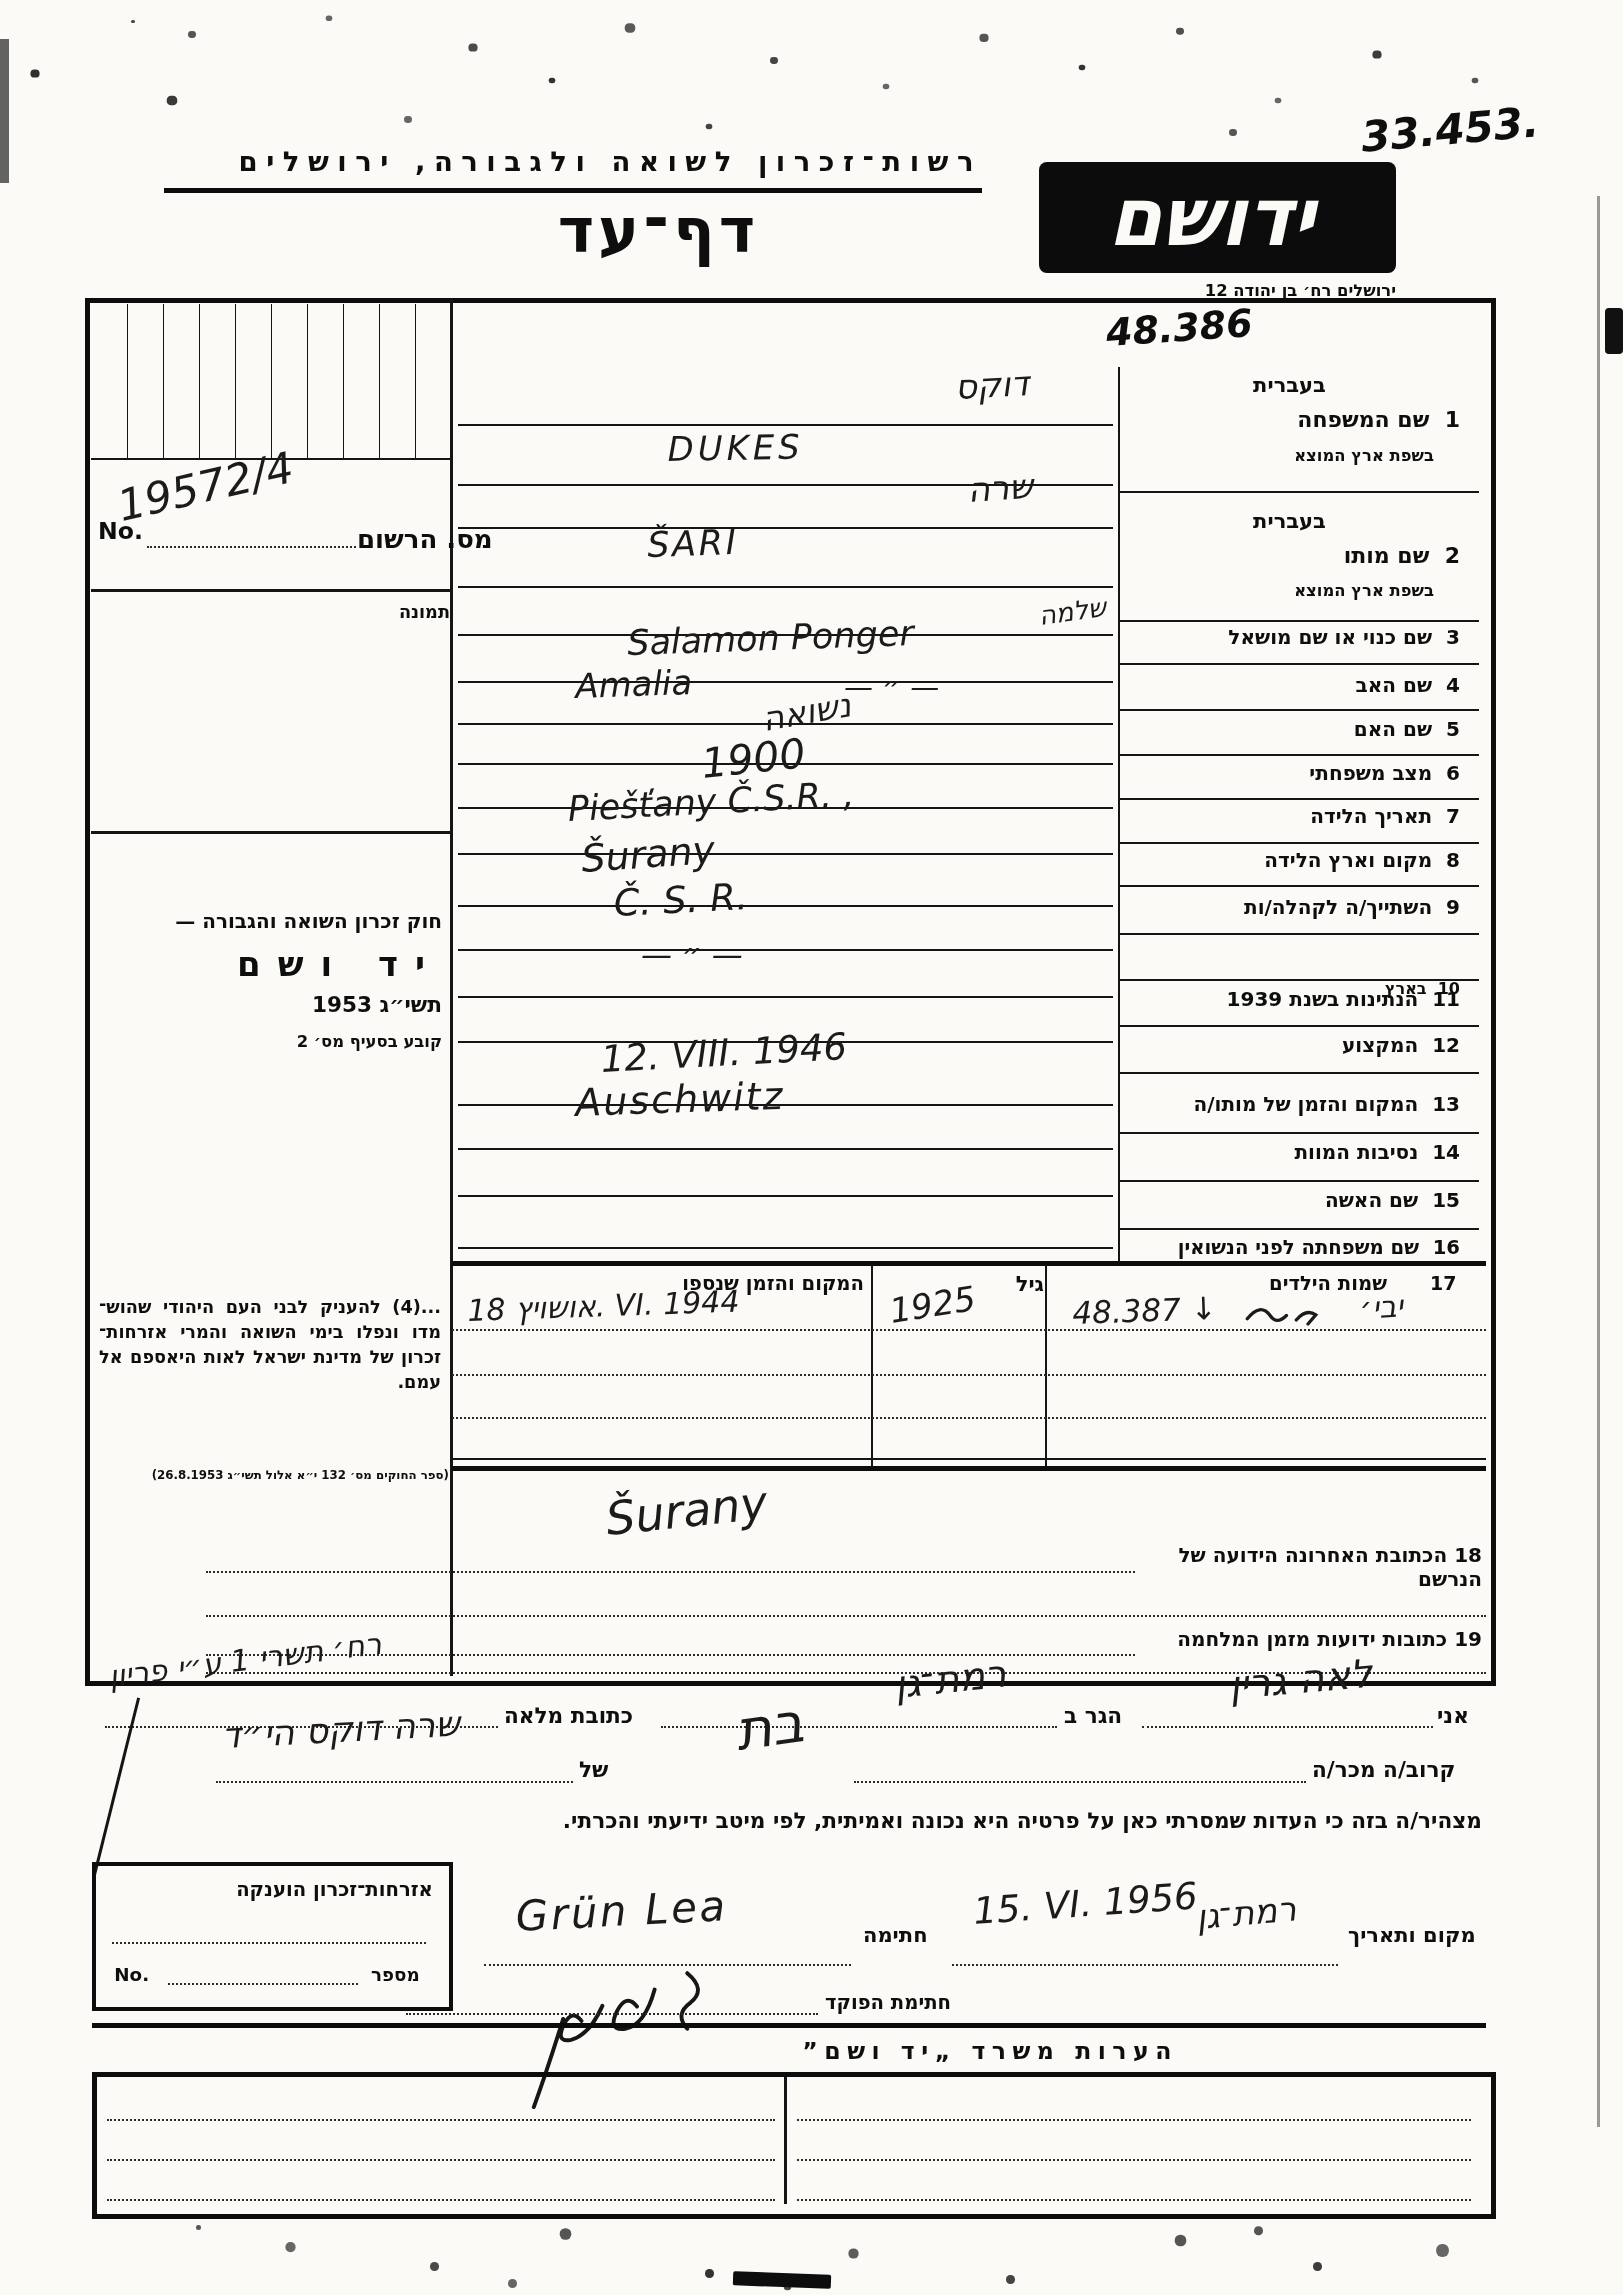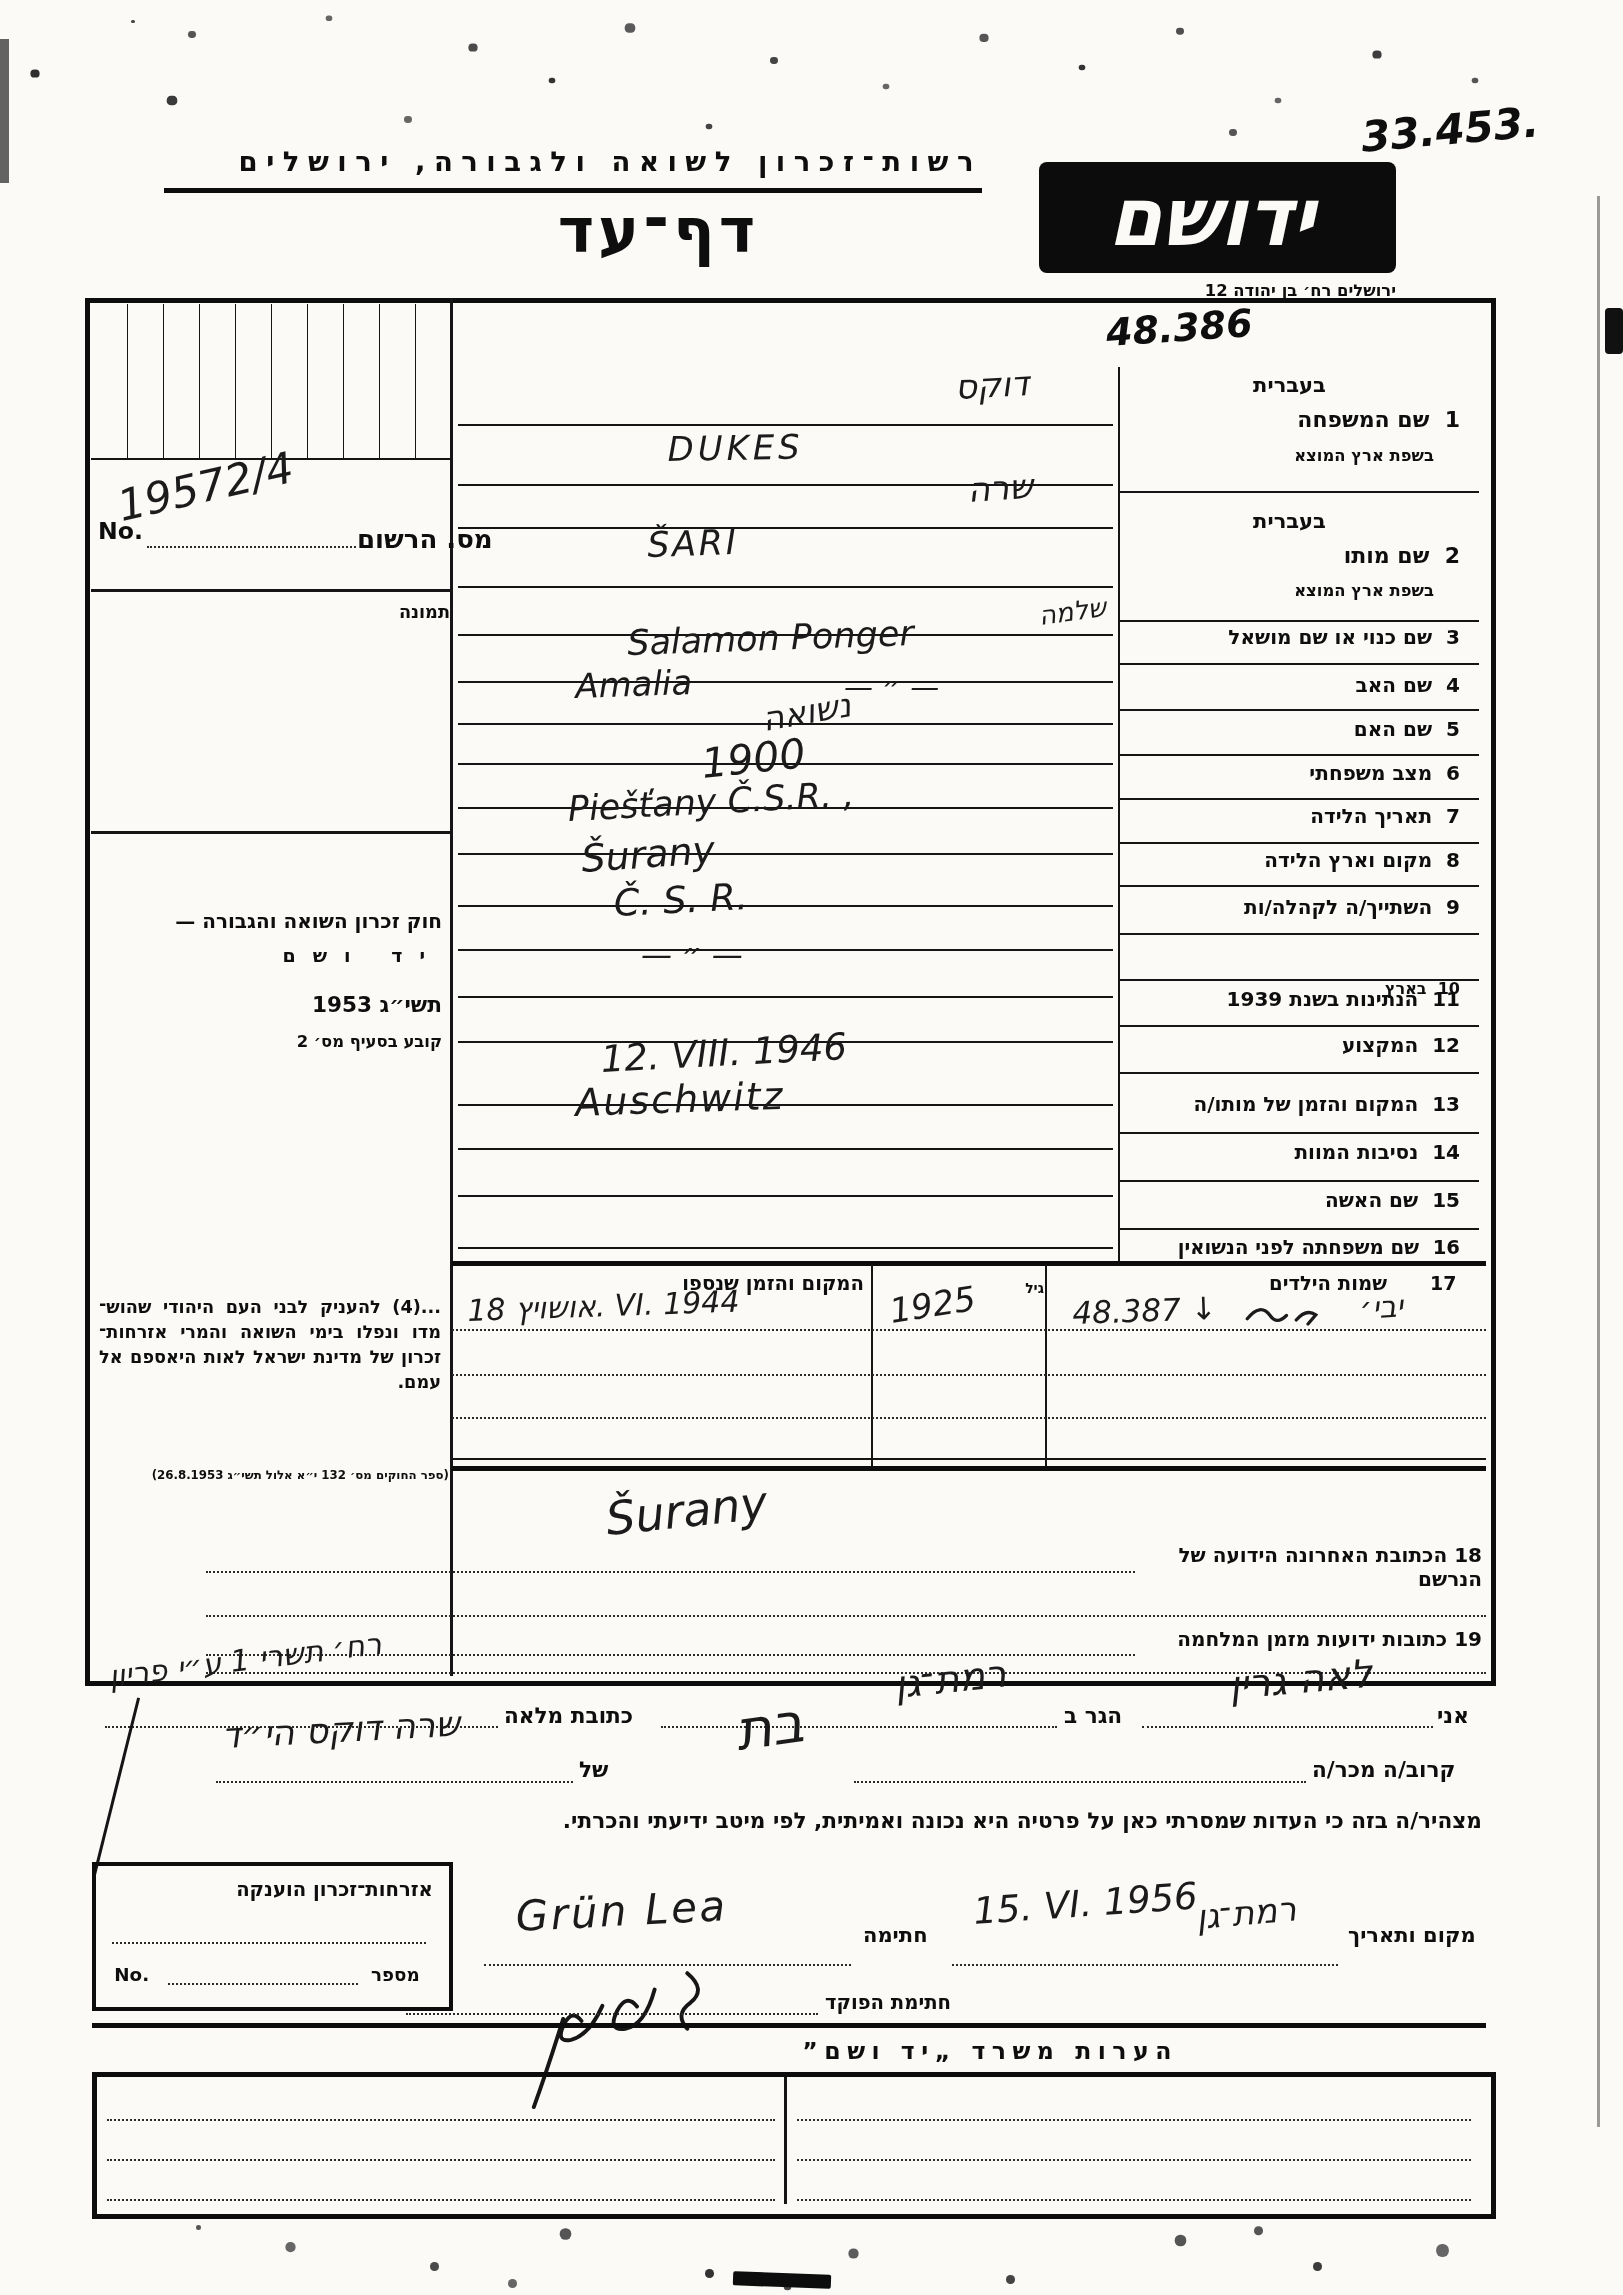--- a/index.html
+++ b/index.html
@@ -70,21 +70,21 @@
   <div class="ab b" style="left:98px;top:517px;font-size:23.6px;direction:ltr;">No.</div>
   <div class="ab dt" style="left:147px;top:520px;width:209px;height:26px;"></div>
   <div class="ab b" style="left:357px;top:524px;font-size:26px;">מס. הרשום</div>
   <div class="ab hw hwl" style="left:124px;top:481px;font-size:43px;transform:rotate(-13deg);">19572/4</div>
   <div class="ab ln" style="left:91px;top:569px;width:359px;height:19.6px;border-bottom-width:3.3px;"></div>
 
   <div class="ab b ctr" style="left:91px;top:602px;width:359px;font-size:17.7px;">תמונה</div>
   <div class="ab ln" style="left:91px;top:818px;width:359px;height:13px;border-bottom-width:3.3px;"></div>
 
   <div class="ab b ctr" style="left:98px;top:909px;width:344px;font-size:20px;">חוק זכרון השואה והגבורה —</div>
-  <div class="ab b ctr" style="left:98px;top:944px;width:344px;font-size:19px;letter-spacing:17px;">יד ושם</div>
+  <div class="ab b ctr" style="left:98px;top:944px;width:344px;font-size:34px;letter-spacing:17px;">יד ושם</div>
   <div class="ab b ctr" style="left:98px;top:992px;width:344px;font-size:21.6px;">תשי״ג 1953</div>
   <div class="ab b ctr" style="left:98px;top:1032px;width:344px;font-size:16.4px;">קובע בסעיף מס׳ 2</div>
   <div class="ab b" style="left:99px;top:1295px;width:342px;font-size:17.7px;line-height:1.42;text-align:justify;">‏...(4) להעניק לבני העם היהודי שהוש־ מדו ונפלו בימי השואה והמרי אזרחות־ זכרון של מדינת ישראל לאות היאספם אל עמם.</div>
   <div class="ab b ctr" style="left:92px;top:1468px;width:357px;font-size:11.8px;">(ספר החוקים מס׳ 132 י״א אלול תשי״ג 26.8.1953)</div>
 
   <div class="ab b rt" style="left:1126px;top:373px;width:327px;font-size:21px;text-align:center;">בעברית</div>
   <div class="ab b rt" style="left:1126px;top:407px;width:334px;font-size:22px;"><span>1</span>&nbsp;&nbsp;<span>שם המשפחה</span></div>
   <div class="ab b rt" style="left:1126px;top:446px;width:308px;font-size:16.4px;">בשפת ארץ המוצא</div>
   <div class="ab ln" style="left:1120px;top:486px;width:359px;height:5.2px;"></div>
 
@@ -180,21 +180,21 @@
   <div class="ab hw hwl" style="left:602px;top:1038px;font-size:37px;transform:rotate(-3deg);">12. VIII. 1946</div>
 
   <div class="ab ln" style="left:458px;top:1127px;width:655px;height:21px;"></div>
   <div class="ab hw hwl" style="left:576px;top:1081px;font-size:38px;letter-spacing:2px;transform:rotate(-2deg);">Auschwitz</div>
 
   <div class="ab ln" style="left:458px;top:1174px;width:655px;height:21px;"></div>
   <div class="ab ln" style="left:458px;top:1226px;width:655px;height:21px;"></div>
 
   <div class="ab lnthick" style="left:452px;top:1257px;width:1034px;height:3.9px;"></div>
   <div class="ab b ctr" style="left:458px;top:1272px;width:406px;font-size:19.6px;">המקום והזמן שנספו</div>
-  <div class="ab b ctr" style="left:874px;top:1272px;width:170px;font-size:14px;margin-top:8px;">גיל</div>
+  <div class="ab b ctr" style="left:874px;top:1272px;width:170px;font-size:21px;">גיל</div>
   <div class="ab b ctr" style="left:1060px;top:1272px;width:327px;font-size:19.6px;">שמות הילדים</div>
   <div class="ab b" style="left:1430px;top:1272px;font-size:19px;">17</div>
   <div class="ab vline" style="left:871px;top:1264px;width:2px;height:204px;"></div>
   <div class="ab vline" style="left:1045px;top:1264px;width:2px;height:204px;"></div>
 
   <div class="ab hw hwl" style="left:468px;top:1293px;font-size:30px;transform:rotate(-2deg);">אושויץ  18. VI. 1944</div>
   <div class="ab hw hwl" style="left:893px;top:1291px;font-size:34px;transform:rotate(-9deg);">1925</div>
   <div class="ab hw hwl" style="left:1073px;top:1295px;font-size:31px;transform:rotate(-2deg);">48.387 ↓</div>
   <div class="ab hw" style="left:1361px;top:1291px;font-size:30px;transform:rotate(-4deg);">יבי׳</div>
   <svg class="ab" style="left:1244px;top:1299px;" width="111" height="33" viewBox="0 0 170 50">

